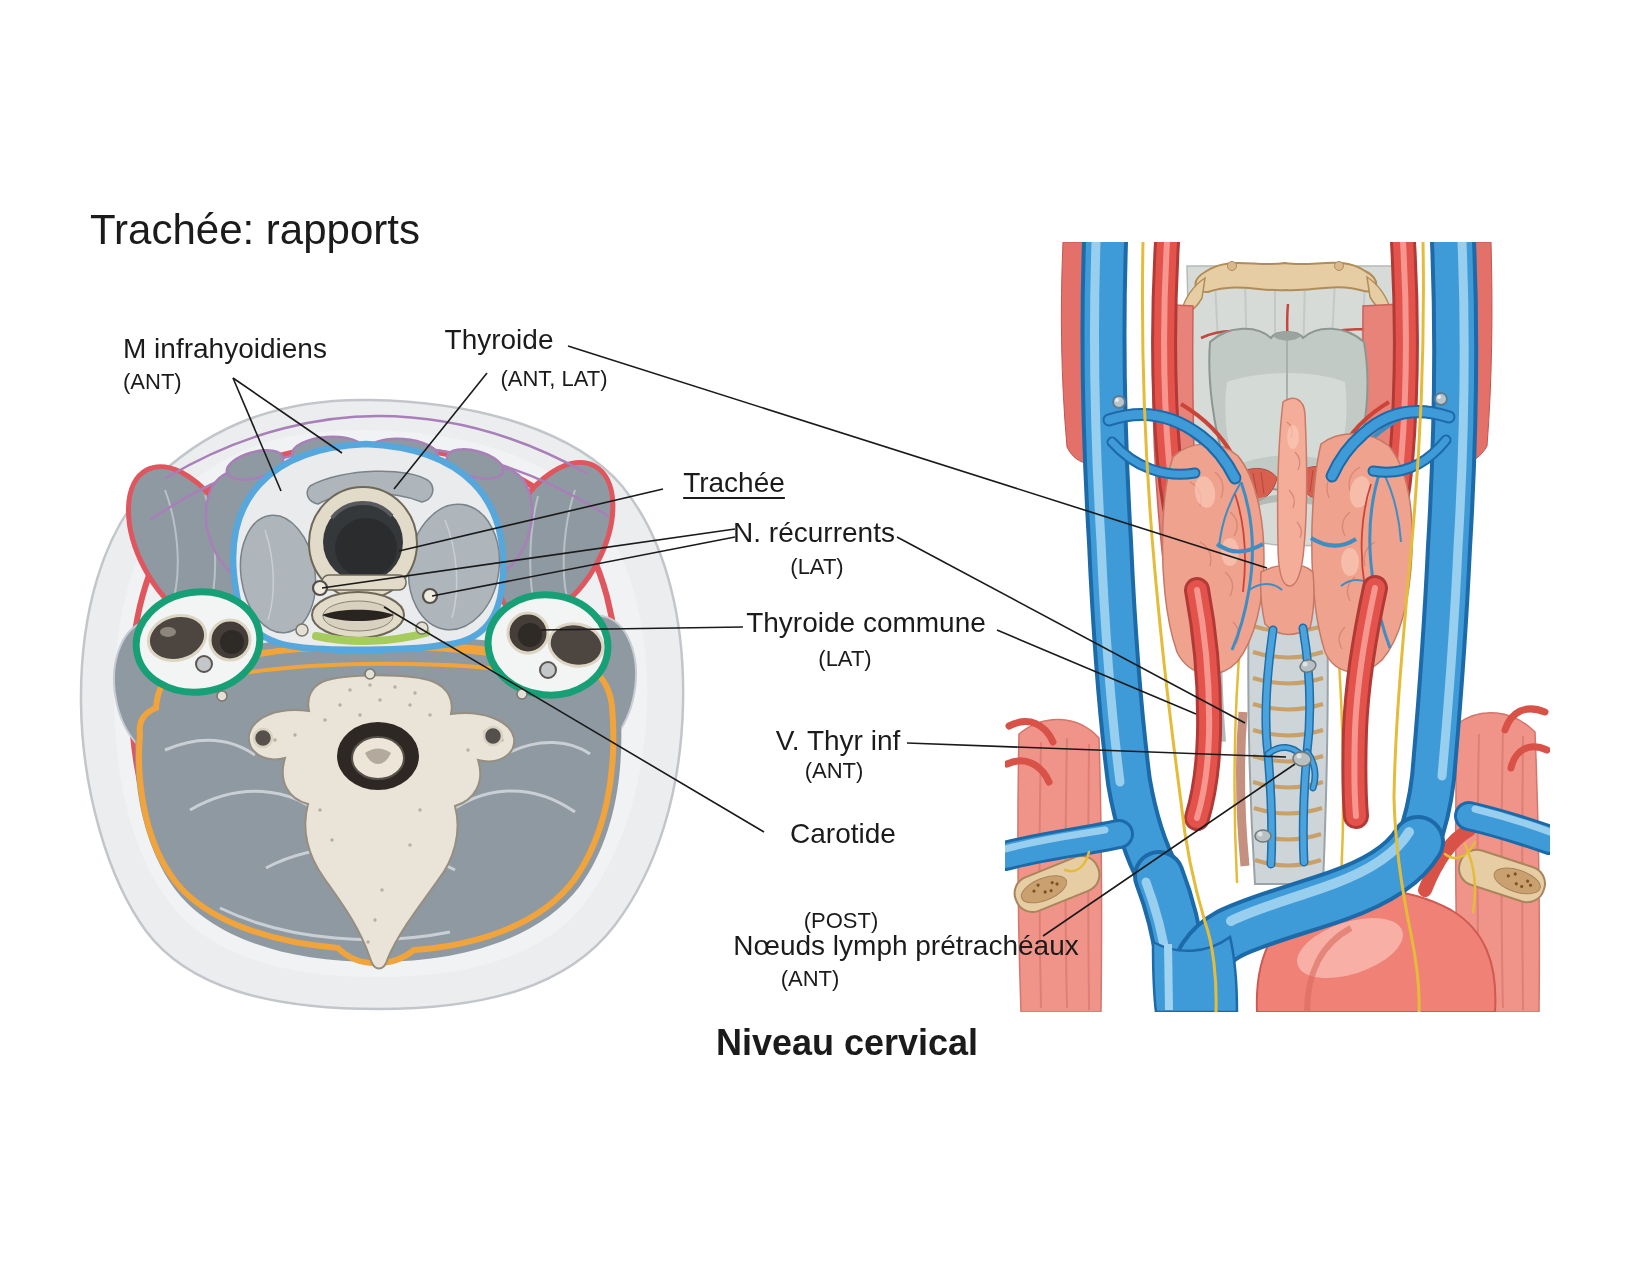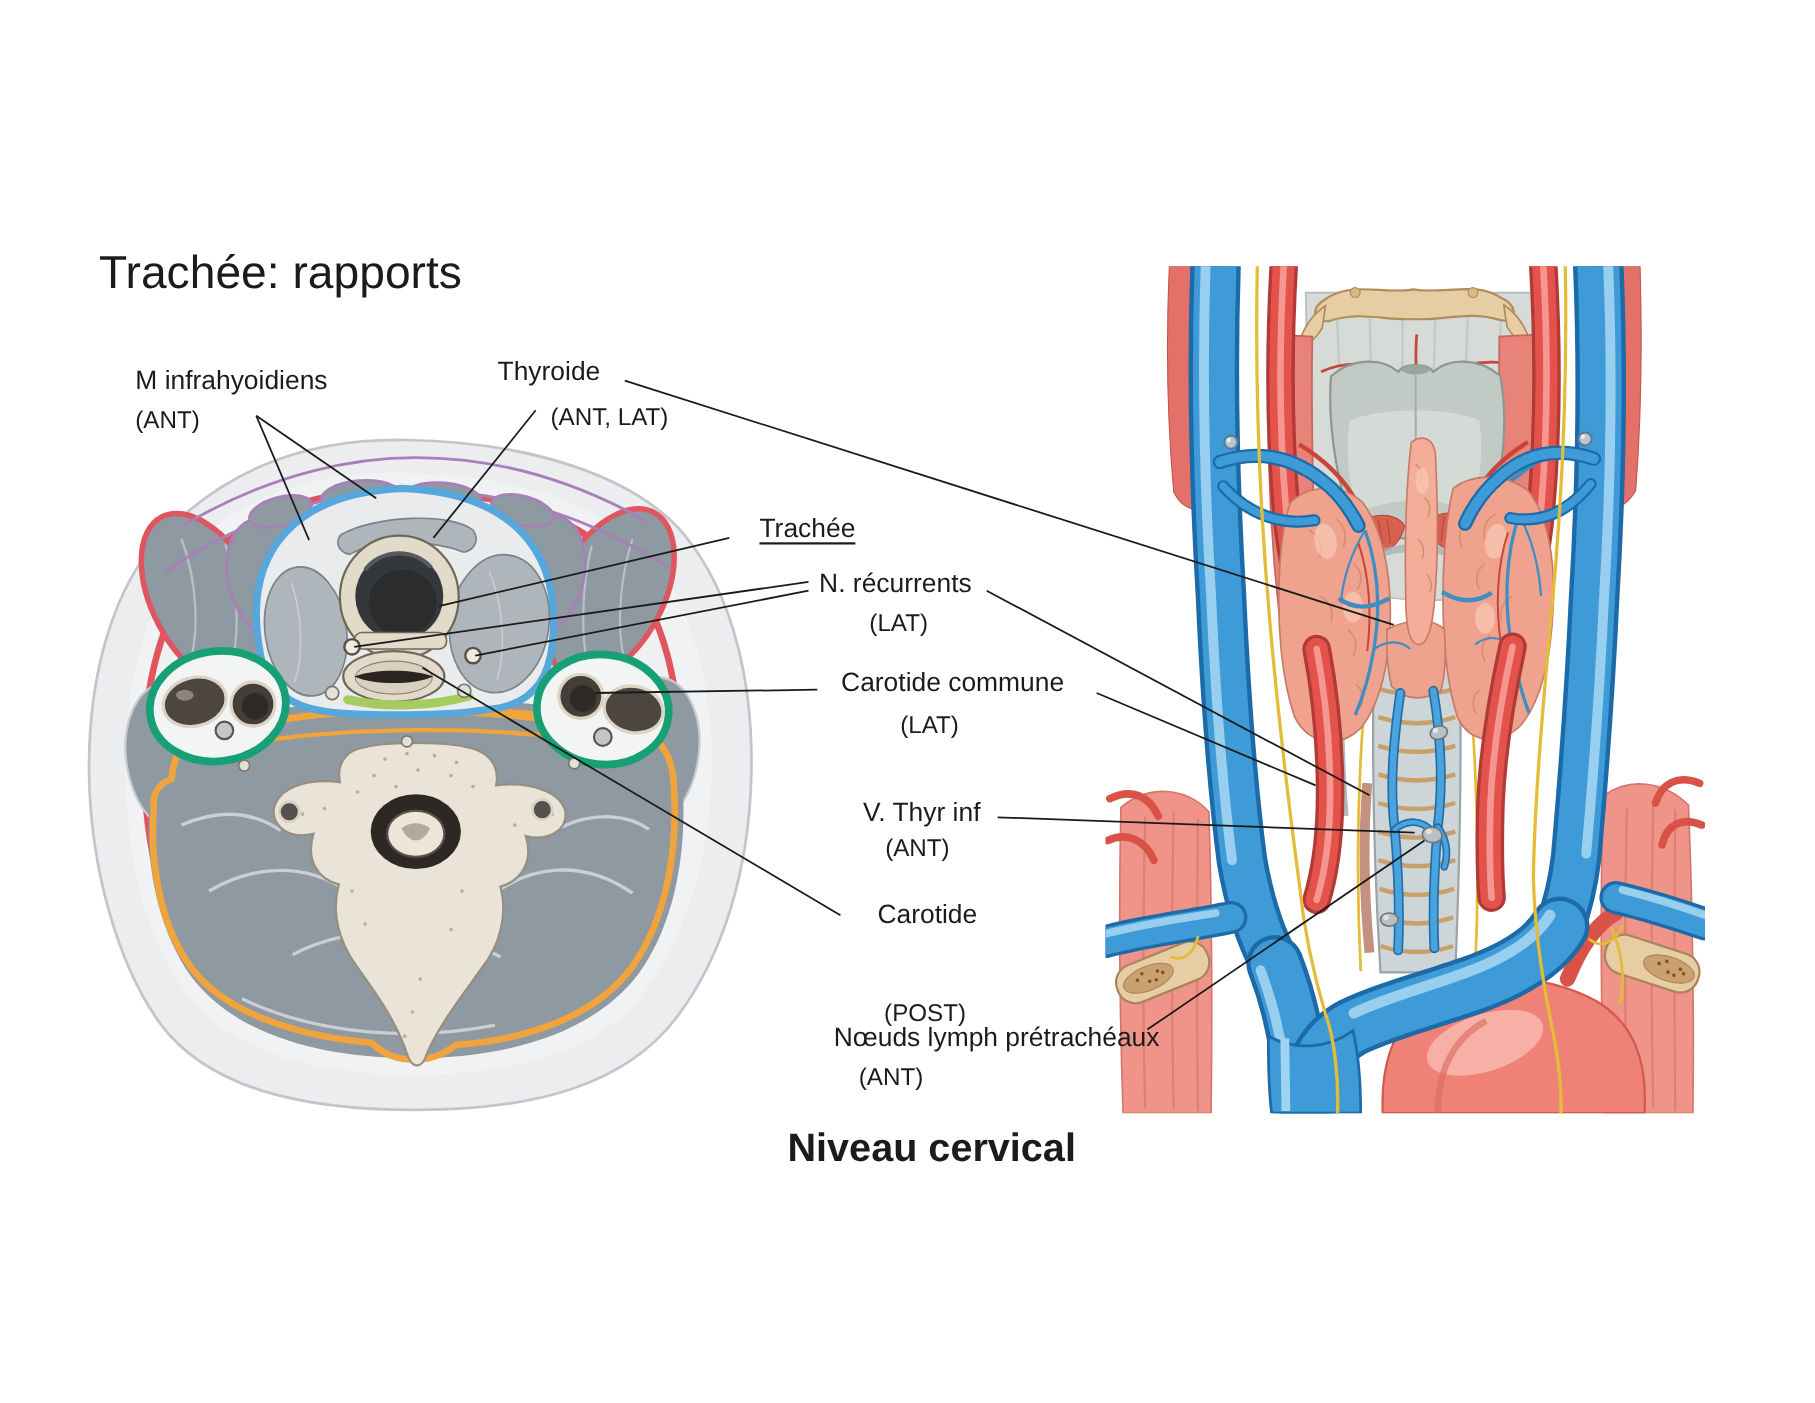--- a/index.html
+++ b/index.html
@@ -1,20 +1,20 @@
 <!DOCTYPE html>
 <html style="--text: #1b1b1b; --leader_line: #1a1a1a; --skin: #ecedef; --muscle_gray: #8f99a1; --bone_cream: #e9e4d7; --cartilage: #e2dbc9; --fascia_red: #e0565e; --fascia_orange: #f1a43c; --fascia_blue: #56a7db; --fascia_green: #17a076; --fascia_lightgreen: #a6cb5e; --fascia_purple: #a87fb8; --vein_blue: #3f9ad8; --artery_red: #e3534c; --muscle_red: #f0948a; --thyroid_pink: #efa28e; --nerve_yellow: #e4bc3a; --hyoid_tan: #e7cda4; --aorta_pink: #ef8177; --trachea_gray: #cdd5d8; --lumen_dark: #35383b;"><head>
 <meta charset="utf-8">
 <style>
   html,body{margin:0;padding:0;background:#ffffff;}
   body{width:1650px;height:1275px;position:relative;overflow:hidden;
        font-family:"Liberation Sans", sans-serif;color:var(--text,#1b1b1b);}
   .abs{position:absolute;}
-  #page-title{left:90px;top:224px;font-size:42px;letter-spacing:0px;}
-  .lbl{position:absolute;white-space:nowrap;line-height:1.08;font-size:24px;}
+  #page-title{left:90px;top:206px;font-size:42px;letter-spacing:0px;}
+  .lbl{position:absolute;white-space:nowrap;line-height:1.08;font-size:28px;}
   .lbl.centered{transform:translateX(-50%);}
   .note{position:absolute;white-space:nowrap;font-size:22px;transform:translateX(-50%);}
   .note.leftal{transform:none;}
   .underline{text-decoration:underline;text-underline-offset:5px;text-decoration-thickness:2px;}
   #caption{left:847px;top:1022px;font-size:36px;transform:translateX(-50%);position:absolute;white-space:nowrap;font-weight:bold;}
   svg{display:block;}
   #leader-overlay{left:0;top:0;pointer-events:none;}
   #leader-overlay line{stroke:var(--leader_line,#1a1a1a);stroke-width:1.6;}
   
   .vo{stroke:#1c6aa8;fill:none;stroke-linecap:round;}
@@ -426,21 +426,21 @@
 <div class="note leftal" style="left:123px;top:369px">(ANT)</div>
 
 <div class="lbl centered" style="left:499px;top:325px">Thyroide</div>
 <div class="note" style="left:554px;top:366px">(ANT, LAT)</div>
 
 <div class="lbl centered underline" style="left:734px;top:468px">Trachée</div>
 
 <div class="lbl centered" style="left:814px;top:518px">N. récurrents</div>
 <div class="note" style="left:817px;top:554px">(LAT)</div>
 
-<div class="lbl centered" style="left:866px;top:608px">Carotide commune</div>
+<div class="lbl centered" style="left:866px;top:608px">Thyroide commune</div>
 <div class="note" style="left:845px;top:646px">(LAT)</div>
 
 <div class="lbl centered" style="left:838px;top:726px">V. Thyr inf</div>
 <div class="note" style="left:834px;top:758px">(ANT)</div>
 
 <div class="lbl centered" style="left:843px;top:819px">Carotide</div>
 <div class="note" style="left:841px;top:908px">(POST)</div>
 
 <div class="lbl centered" style="left:906px;top:931px">Nœuds lymph prétrachéaux</div>
 <div class="note" style="left:810px;top:966px">(ANT)</div>

